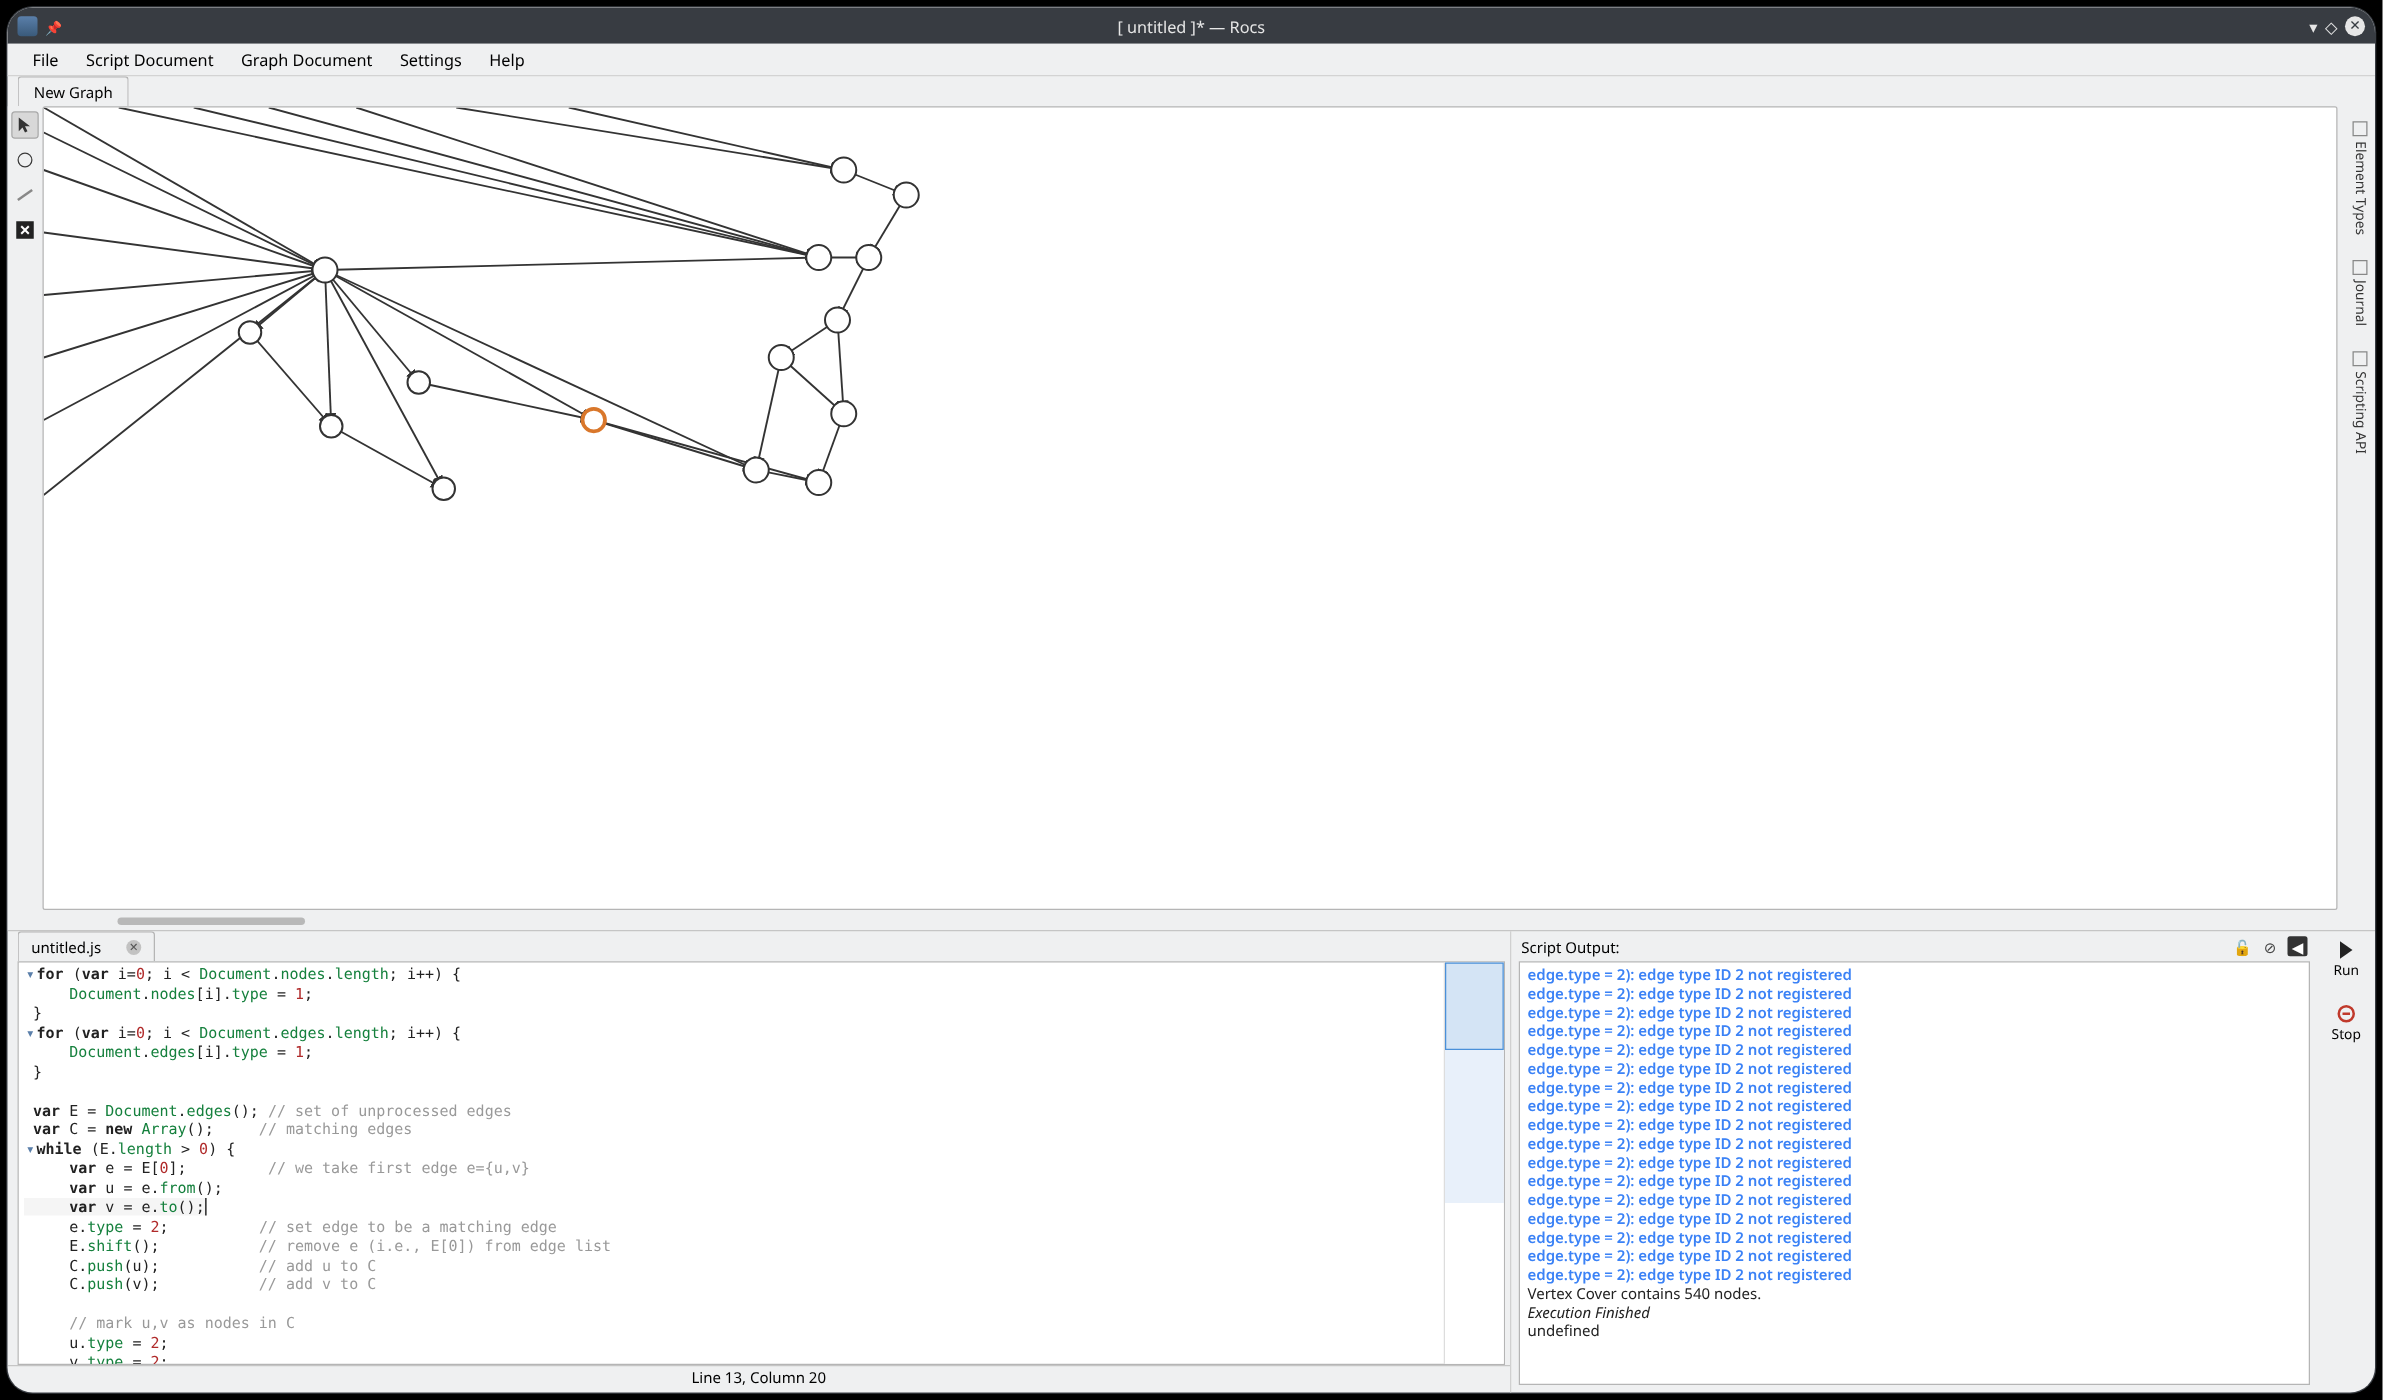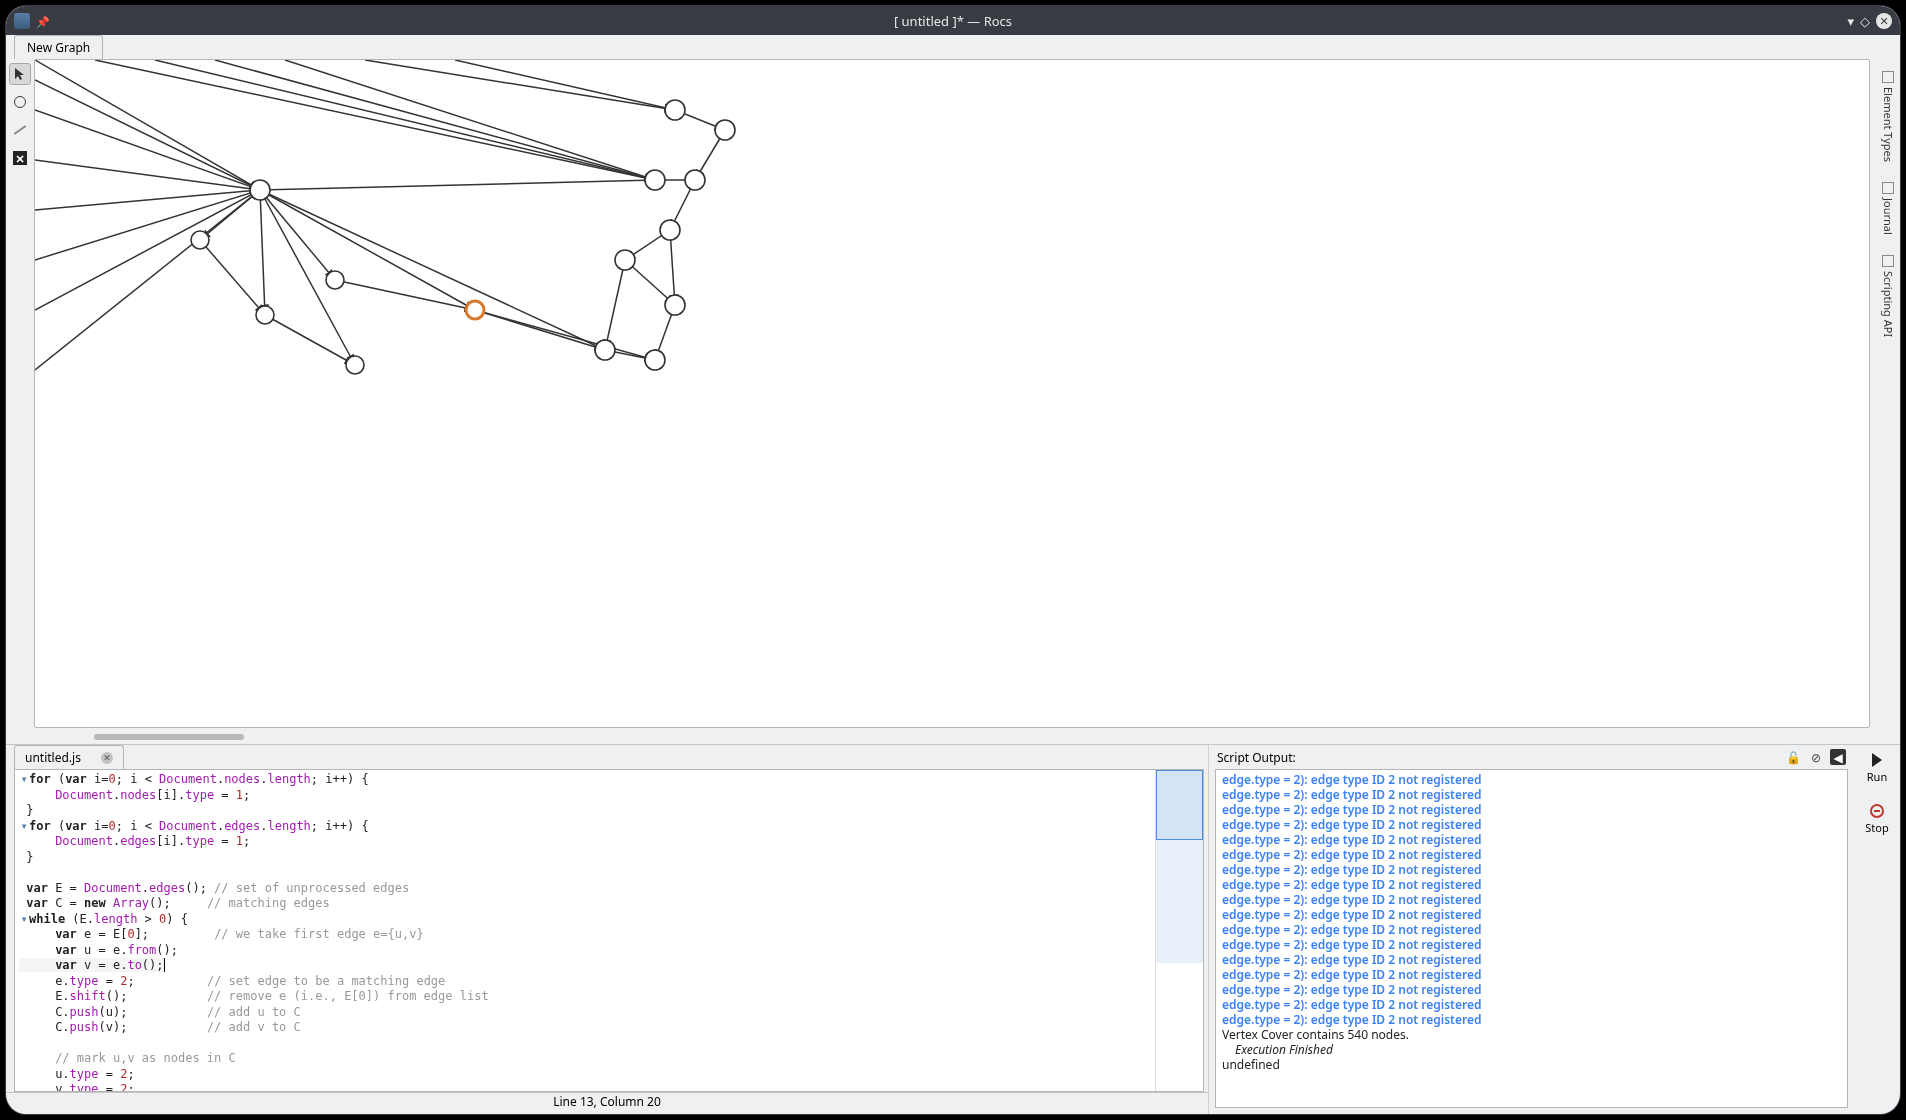--- a/index.html
+++ b/index.html
@@ -82,58 +82,65 @@
     .stop-circ::after{content:"";position:absolute;left:2px;top:4px;width:6px;height:2px;background:#c0392b;}
     
     .scripttab-row { height:24px; display:flex; align-items:flex-end; padding-left:8px;}
     .scripttab{ background:#eff0f1;border:1px solid #b5b5b5;border-bottom:none;padding:3px 10px;border-radius:3px 3px 0 0;font-size:12px;display:flex;align-items:center;gap:20px;}
     .tab-close{width:12px;height:12px;border-radius:50%;background:#c2c2c2;display:inline-flex;align-items:center;justify-content:center;font-size:9px;color:#555;}
     
     .editor-wrap{flex:1;display:flex;min-height:0;border:1px solid #b5b5b5;margin:0 4px 0 8px;background:#fff;}
     .editor{flex:1;overflow:auto;padding:2px 0 2px 4px;font-family:"DejaVu Sans Mono","Consolas",monospace;font-size:12px;line-height:15.5px;white-space:pre;color:#222;}
     .fold{color:#5a7faa;display:inline-block;width:10px;text-align:center;}
     .kw{color:#222;font-weight:bold;}
-    .id{color:#a21caf;}
+    .id{color:#15803d;}
     .num{color:#b02a2a;}
     .cmt{color:#999;}
     .minimap{width:48px;border-left:1px solid #ddd;background:linear-gradient(#e8f0fa 0 60%,#fff 60%);position:relative;}
     .minimap-vp{position:absolute;top:0;left:0;right:0;height:70px;border:1px solid #4a90d9;background:rgba(74,144,217,.12);}
     
     .statusbar{height:22px;border-top:1px solid #c5c5c5;display:flex;align-items:center;padding:0 8px;font-size:12px;gap:12px;flex-shrink:0;flex-direction:column;}
     .statusbar .spacer{flex:1;}
     .sb-item{display:flex;align-items:center;gap:4px;}
     .chev::after{content:"▾";font-size:9px;color:#666;margin-left:3px;}
     
     .output-head{height:24px;display:flex;align-items:center;padding:0 8px;font-size:12px;}
     .output-head .spacer{flex:1;}
     .out-ico{width:16px;height:16px;display:inline-flex;align-items:center;justify-content:center;margin-left:6px;color:#444;font-size:12px;}
     .output-body{flex:1;background:#fff;border:1px solid #b5b5b5;margin:0 6px 6px 6px;overflow:auto;padding:2px 6px;font-size:12px;line-height:15px;}
     .err-line{color:#3b82f6;font-weight:600;}
     .ok-line{color:#222;}
-    .finished{font-style:italic;margin-left:13px;}
+    .finished{font-style:italic;}
     .cursor-line{background:#f5f5f5;}
   </style>
 </head>
 <body>
 
 <div class="window">
 
   <div class="titlebar">
     <div class="left">
       <span class="app-icon"></span>
       <span class="pin-icon"></span>
     </div>
     <div class="center">[ untitled ]* — Rocs</div>
     <div class="right">
       <span style="color:#e6e6e6;">▾</span>
       <span style="color:#e6e6e6;">◇</span>
       <span class="titlebar-btn close">✕</span>
     </div>
   </div>
 
+  <div class="menubar">
+    <div class="menu-item">File</div>
+    <div class="menu-item">Script Document</div>
+    <div class="menu-item">Graph Document</div>
+    <div class="menu-item">Settings</div>
+    <div class="menu-item">Help</div>
+  </div>
 
   <div class="graph-tabbar">
     <div class="graph-tab">New Graph</div>
   </div>
 
   <div class="main-row">
     <div class="left-toolbar">
       <div class="tool-btn active">
         <svg width="14" height="14" viewBox="0 0 14 14">
             <path d="M2 1 L2 12 L5 9 L7 13 L9 12 L7 8 L11 8 Z" fill="#333"></path>

